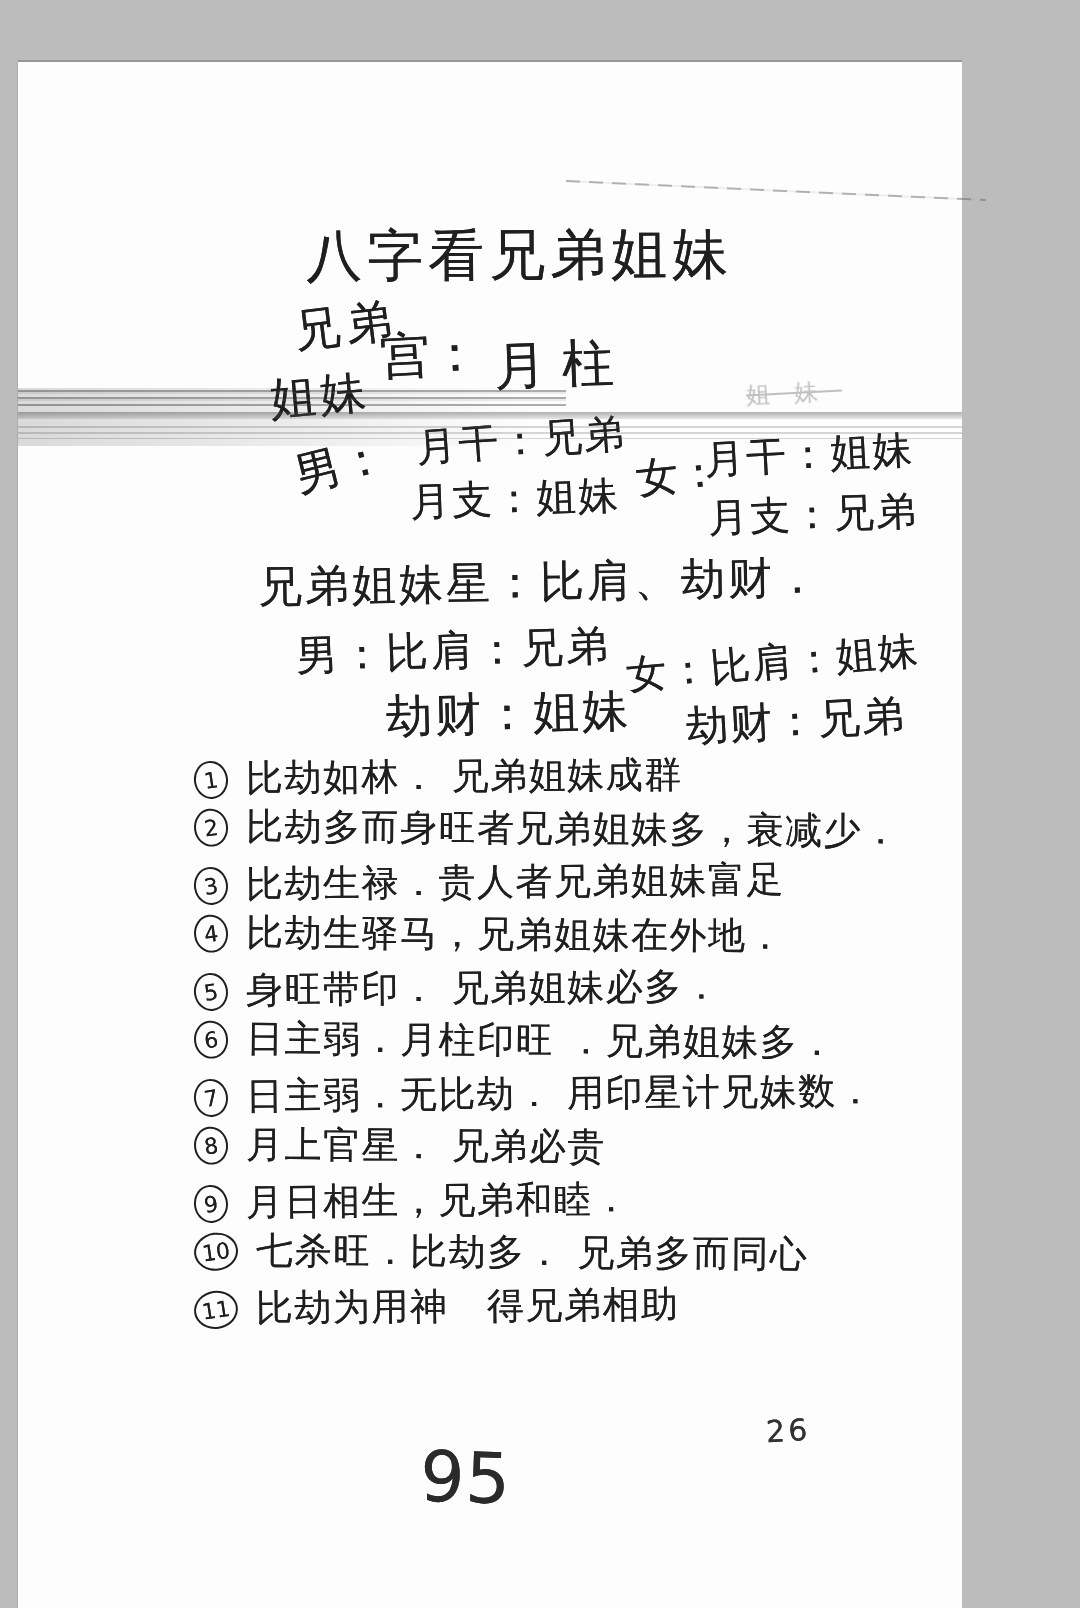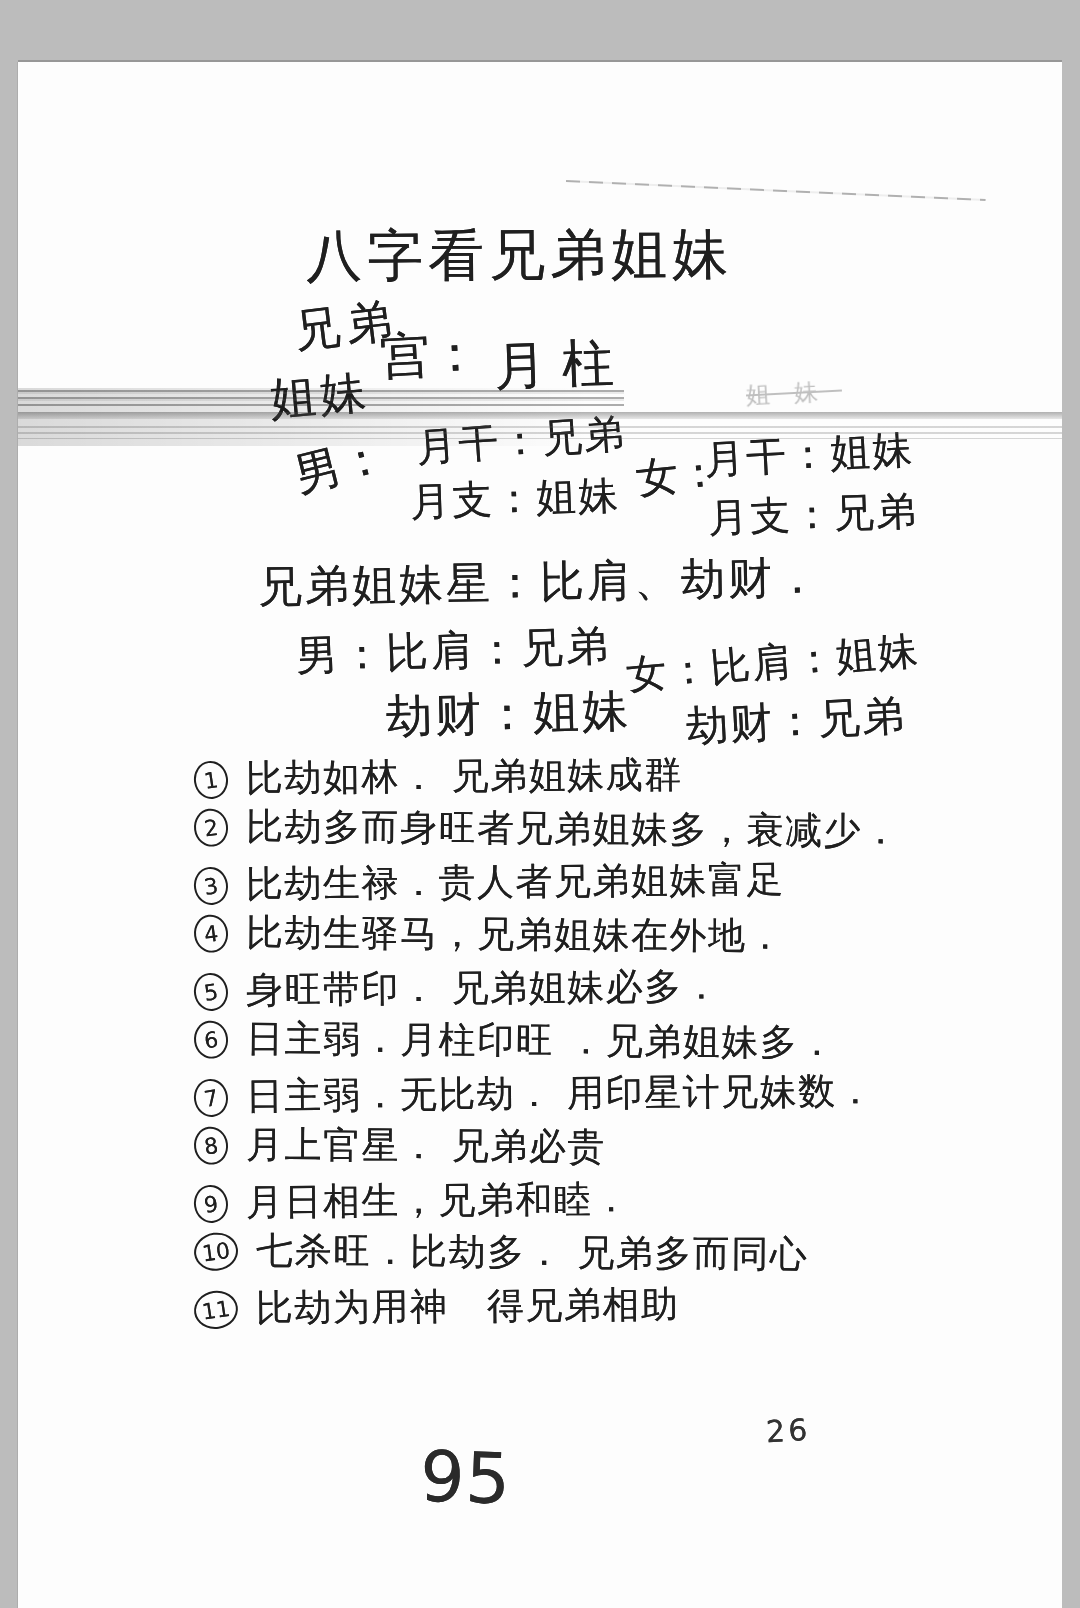--- a/index.html
+++ b/index.html
@@ -2,21 +2,21 @@
 <html><head>
 <meta charset="utf-8">
 <style>
   html,body{margin:0;padding:0;}
   body{
     width:1080px;height:1608px;position:relative;overflow:hidden;
     background:#bcbcbc;
     font-family:"DejaVu Sans",sans-serif;
   }
   .paper{
-    position:absolute;left:18px;top:62px;width:1044px;height:1546px;
+    position:absolute;left:18px;top:62px;width:944px;height:1546px;
     background:#fdfdfd;
     box-shadow:0 -2px 0 rgba(120,120,120,.55), -1px 0 0 rgba(150,150,150,.4);
   }
   .hw{
     position:absolute;color:#1f1f1f;white-space:nowrap;
     text-shadow:0 0 .6px rgba(20,20,20,.85);
     line-height:1.1;
   }
   
   .title{left:288px;top:162px;font-size:56px;letter-spacing:5px;transform:rotate(-.4deg);}

